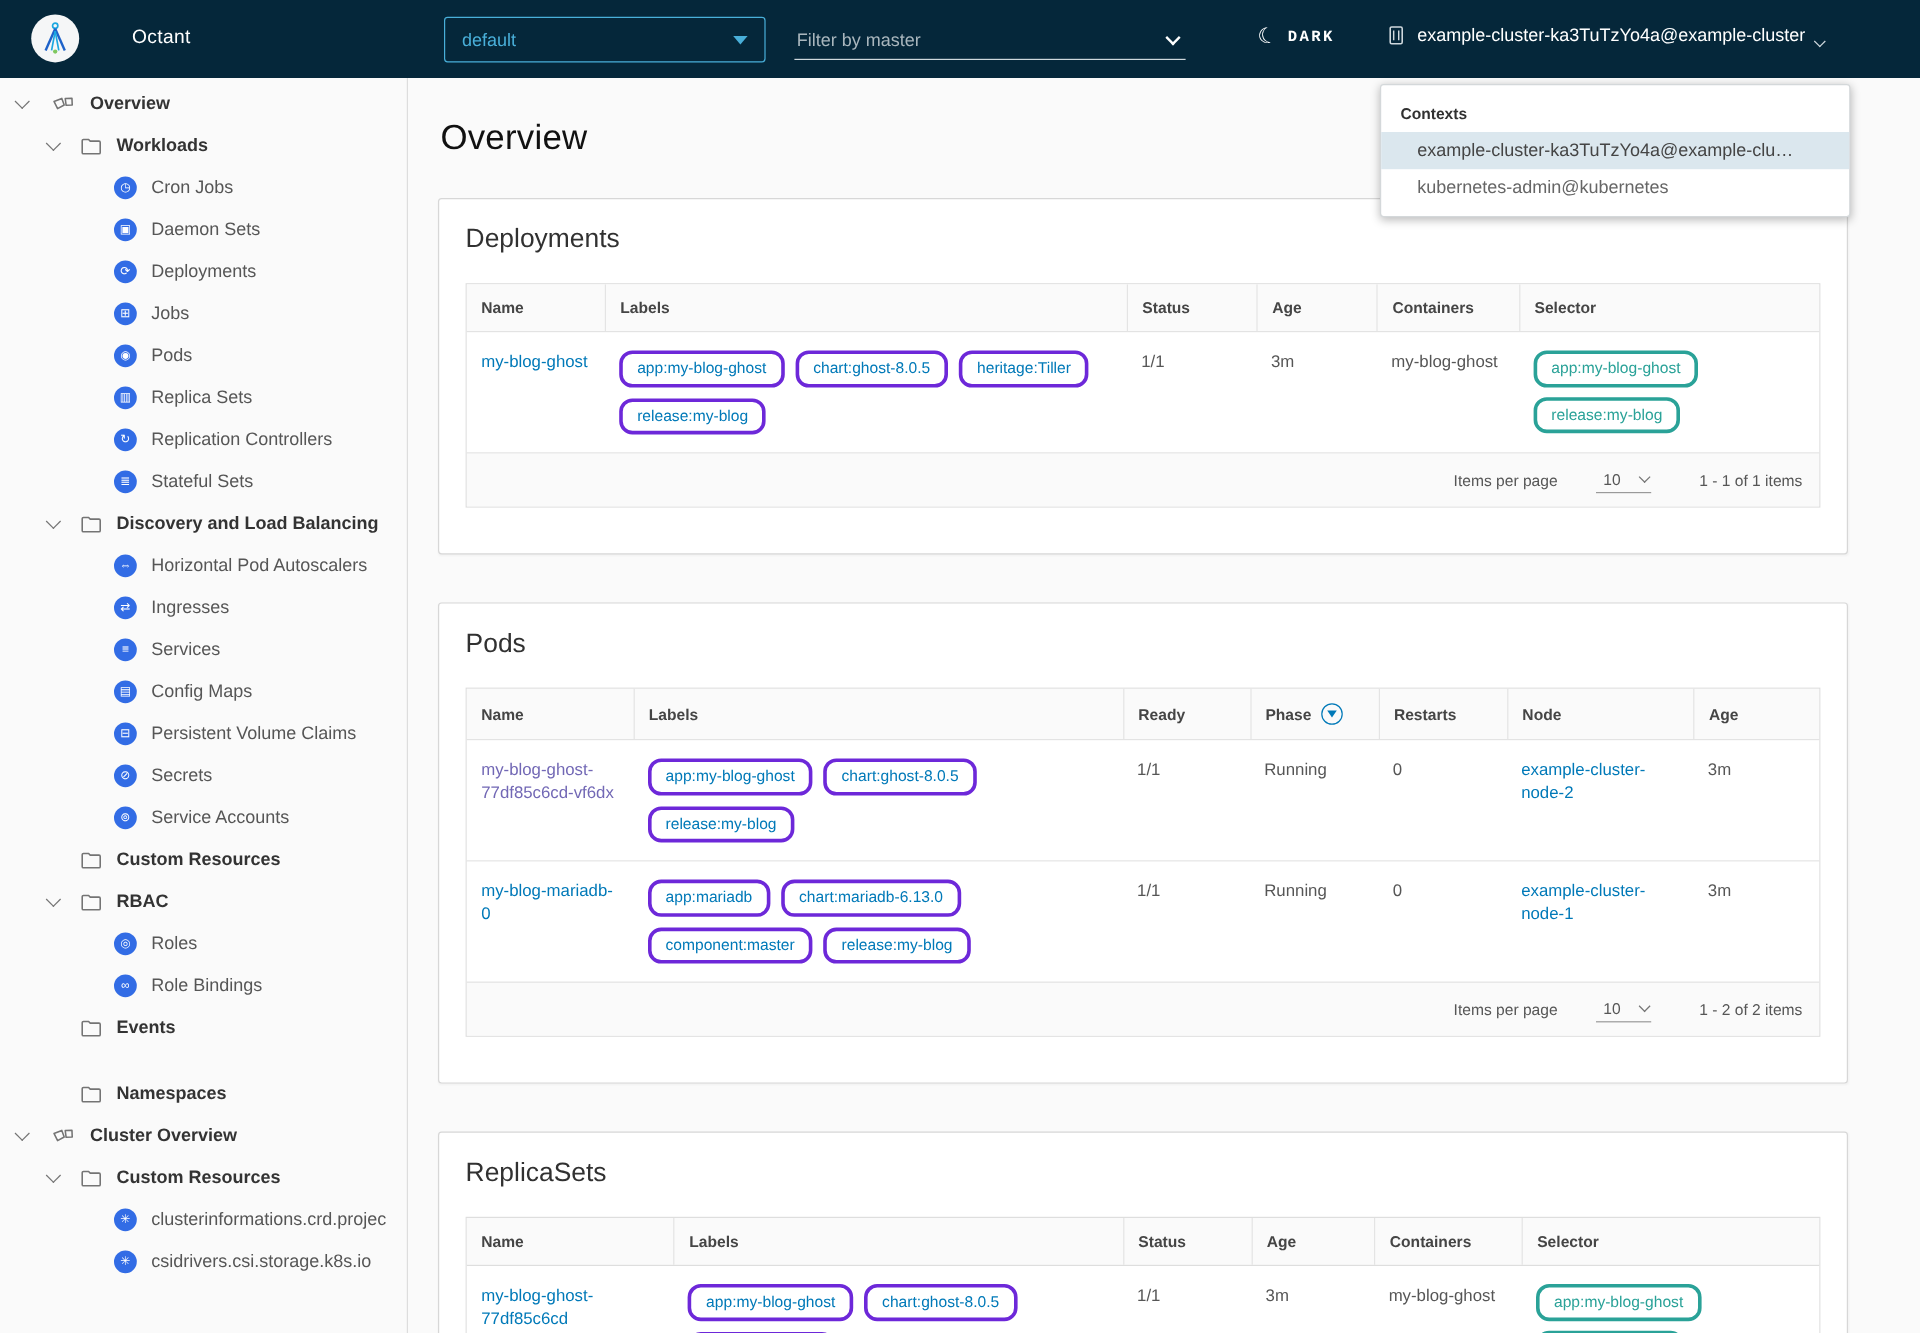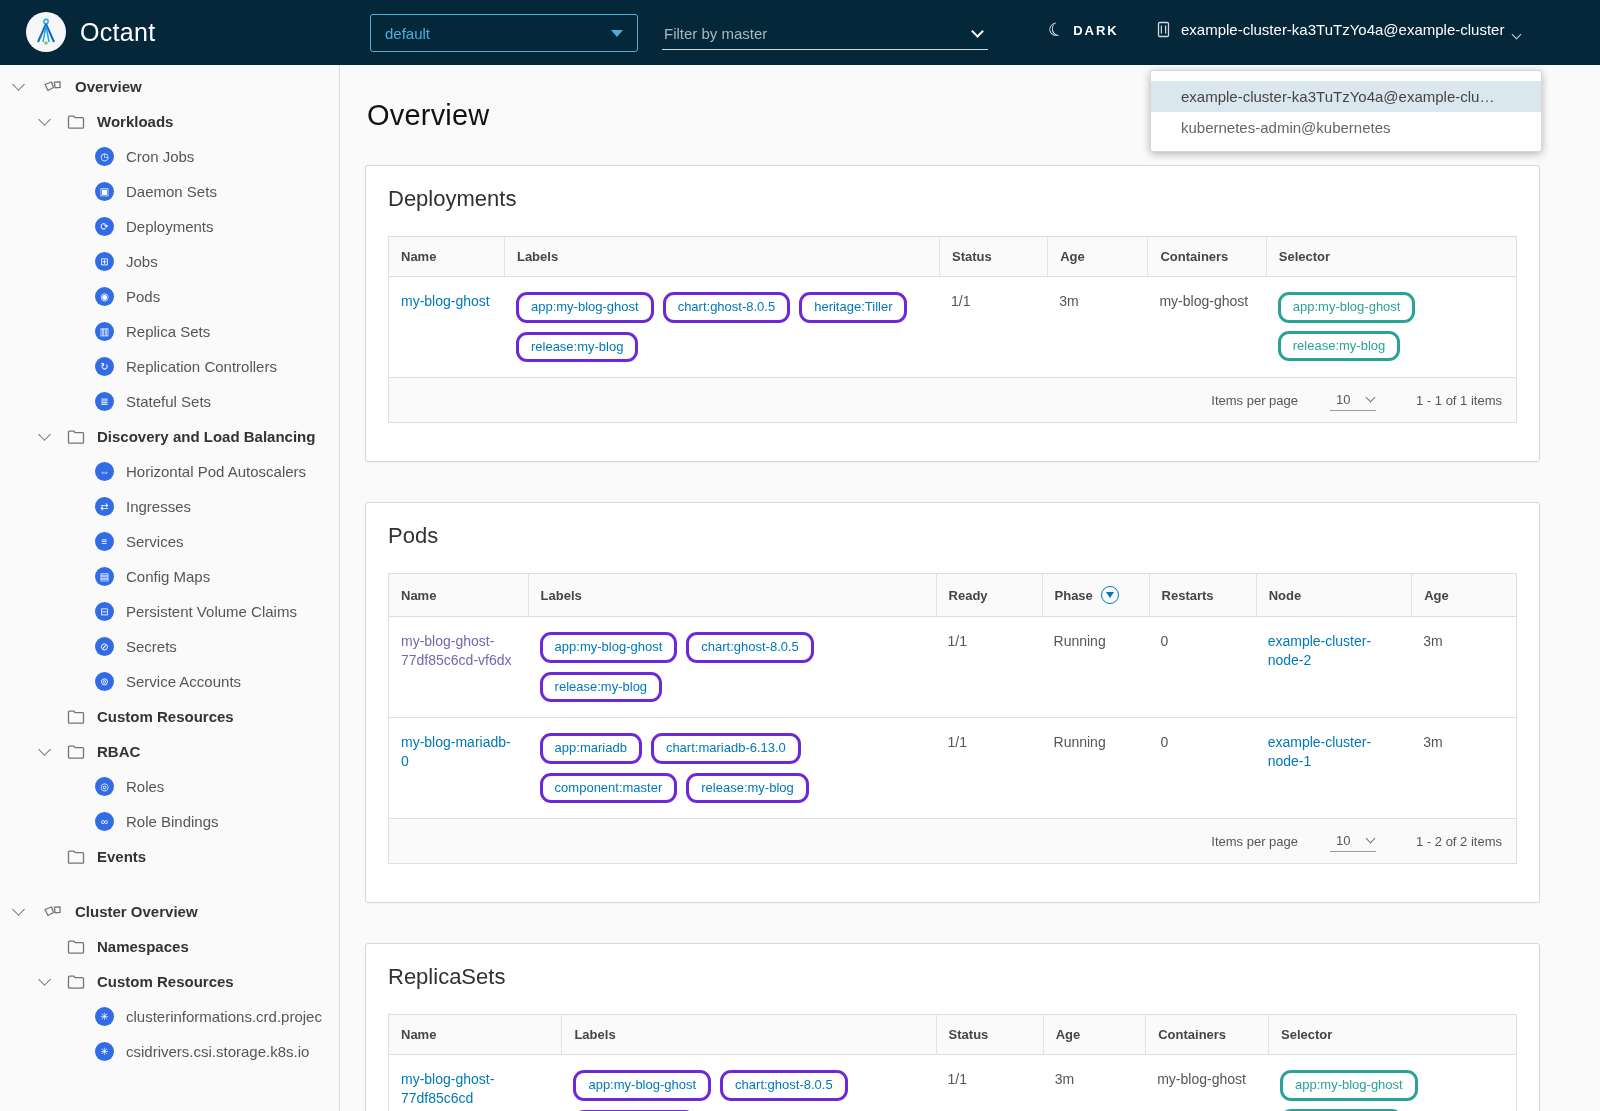--- a/index.html
+++ b/index.html
@@ -5,36 +5,36 @@
   * { margin:0; padding:0; box-sizing:border-box; }
   html,body { width:1600px; height:1111px; overflow:hidden; background:#fafafa;
     font-family:"Liberation Sans", sans-serif; }
 
   
   .topbar { position:absolute; left:0; top:0; width:1600px; height:65px;
     background:#05273a; z-index:50; }
   .brand { position:absolute; left:26px; top:12px; display:flex; align-items:center; gap:14px; }
   .logo { width:40px; height:40px; border-radius:50%; background:#f5f6f7;
     display:flex; align-items:center; justify-content:center; }
-  .app-title { color:#fff; font-size:25px; letter-spacing:.3px; }
+  .app-title { color:#fff; font-size:16px; letter-spacing:.3px;margin-left:30px; }
   .ns-select { position:absolute; left:370px; top:14px; width:268px; height:38px;
     border:1px solid #49afd9; border-radius:3px; display:flex; align-items:center;
     padding:0 14px; cursor:pointer; }
   .ns-select .val { color:#49afd9; font-size:15px; flex:1; }
   .caret { width:0; height:0; border-left:6px solid transparent; border-right:6px solid transparent;
     border-top:7px solid #49afd9; }
   .filter-box { position:absolute; left:662px; top:18px; width:326px; height:32px;
     border-bottom:1px solid #cfd8dd; display:flex; align-items:center; cursor:text; }
   .filter-box .ph { color:#a9b6bd; font-size:15px; flex:1; padding-left:2px; }
   .chev { display:inline-block; width:9px; height:9px; border-right:2px solid #fff;
     border-bottom:2px solid #fff; transform:rotate(45deg); margin:-4px 6px 0 0; }
   .theme-toggle { position:absolute; left:1048px; top:21px; display:flex; align-items:center;
     gap:9px; color:#fff; cursor:pointer; }
   .moon { color:#fff; font-size:18px; line-height:1; transform:rotate(-12deg); }
-  .theme-label { font-size:13px; font-weight:bold; letter-spacing:2px; }
+  .theme-label { font-size:13px; font-weight:bold; letter-spacing:2px;font-family:Liberation Mono, monospace; }
   .context-btn { position:absolute; left:1155px; top:21px; display:flex; align-items:flex-end;
     gap:9px; color:#fff; cursor:pointer; }
   .context-label { font-size:15px; }
   .chev-sm { display:inline-block; width:7px; height:7px; border-right:1.5px solid #cfd8dd;
     border-bottom:1.5px solid #cfd8dd; transform:rotate(45deg); margin-top:-3px; }
 
   
   .ctx-panel { position:absolute; left:1150px; top:70px; width:392px; background:#fff;
     border:1px solid #d4d8da; border-radius:3px; box-shadow:0 2px 8px rgba(0,0,0,.28);
     z-index:60; padding:10px 0 8px 0; }
@@ -130,20 +130,21 @@
         <line x1="6.4" y1="4.5" x2="6.4" y2="12.5" stroke="#cfd8dd" stroke-width="1.2"></line>
         <line x1="10.6" y1="4.5" x2="10.6" y2="12.5" stroke="#cfd8dd" stroke-width="1.2"></line>
       </svg>
     </span>
     <span class="context-label">example-cluster-ka3TuTzYo4a@example-cluster</span>
     <span class="chev-sm"></span>
   </div>
 </div>
 
 <div class="ctx-panel">
+  <div class="ctx-title">Contexts</div>
   <div id="ctx-items">
       <div class="ctx-item selected">example-cluster-ka3TuTzYo4a@example-clu…</div>
       <div class="ctx-item">kubernetes-admin@kubernetes</div>
     </div>
 </div>
 
 <nav class="sidebar" id="sidebar">
     <div class="srow bold" style="padding-left: 14px;">
       <span class="schev" style="margin-right: 20px;"></span>
       <span class="sicon" style="margin-right: 12px;">
@@ -261,38 +262,38 @@
     <div class="srow bold" style="padding-left: 40px;">
       <span style="width: 9px; flex: 0 0 auto; margin-right: 18px;"></span>
       <span class="sicon" style="margin-right: 12px;">
         <svg width="18" height="16" viewBox="0 0 18 16">
           <path d="M1.5 3.2 L1.5 13.2 A1 1 0 0 0 2.5 14.2 L15.5 14.2 A1 1 0 0 0 16.5 13.2 L16.5 4.6 A1 1 0 0 0 15.5 3.6 L8.2 3.6 L6.8 2.2 L2.5 2.2 A1 1 0 0 0 1.5 3.2 Z" fill="none" stroke="#747474" stroke-width="1.3"></path>
         </svg>
       </span>
       <span class="lbl">Events</span>
     </div>
     <div class="spacer"></div>
+    <div class="srow bold" style="padding-left: 40px;">
+      <span style="width: 9px; flex: 0 0 auto; margin-right: 18px;"></span>
+      <span class="sicon" style="margin-right: 12px;">
+        <svg width="18" height="16" viewBox="0 0 18 16">
+          <path d="M1.5 3.2 L1.5 13.2 A1 1 0 0 0 2.5 14.2 L15.5 14.2 A1 1 0 0 0 16.5 13.2 L16.5 4.6 A1 1 0 0 0 15.5 3.6 L8.2 3.6 L6.8 2.2 L2.5 2.2 A1 1 0 0 0 1.5 3.2 Z" fill="none" stroke="#747474" stroke-width="1.3"></path>
+        </svg>
+      </span>
+      <span class="lbl">Namespaces</span>
+    </div>
     <div class="srow bold" style="padding-left: 14px;">
       <span class="schev" style="margin-right: 20px;"></span>
       <span class="sicon" style="margin-right: 12px;">
         <svg width="20" height="18" viewBox="0 0 20 18">
           <path d="M2 6.5 L8.5 4 L10.5 9.5 L5 12.5 Z" fill="none" stroke="#747474" stroke-width="1.3" stroke-linejoin="round"></path>
           <path d="M11 4.5 L16.5 3.5 L17.5 9 L12.5 10 Z" fill="none" stroke="#747474" stroke-width="1.3" stroke-linejoin="round" transform="rotate(8 14 7)"></path>
         </svg>
       </span>
       <span class="lbl">Cluster Overview</span>
-    </div>
-    <div class="srow bold" style="padding-left: 40px;">
-      <span style="width: 9px; flex: 0 0 auto; margin-right: 18px;"></span>
-      <span class="sicon" style="margin-right: 12px;">
-        <svg width="18" height="16" viewBox="0 0 18 16">
-          <path d="M1.5 3.2 L1.5 13.2 A1 1 0 0 0 2.5 14.2 L15.5 14.2 A1 1 0 0 0 16.5 13.2 L16.5 4.6 A1 1 0 0 0 15.5 3.6 L8.2 3.6 L6.8 2.2 L2.5 2.2 A1 1 0 0 0 1.5 3.2 Z" fill="none" stroke="#747474" stroke-width="1.3"></path>
-        </svg>
-      </span>
-      <span class="lbl">Namespaces</span>
     </div>
     <div class="srow bold" style="padding-left: 40px;">
       <span class="schev" style="margin-right: 18px;"></span>
       <span class="sicon" style="margin-right: 12px;">
         <svg width="18" height="16" viewBox="0 0 18 16">
           <path d="M1.5 3.2 L1.5 13.2 A1 1 0 0 0 2.5 14.2 L15.5 14.2 A1 1 0 0 0 16.5 13.2 L16.5 4.6 A1 1 0 0 0 15.5 3.6 L8.2 3.6 L6.8 2.2 L2.5 2.2 A1 1 0 0 0 1.5 3.2 Z" fill="none" stroke="#747474" stroke-width="1.3"></path>
         </svg>
       </span>
       <span class="lbl">Custom Resources</span>
     </div>

